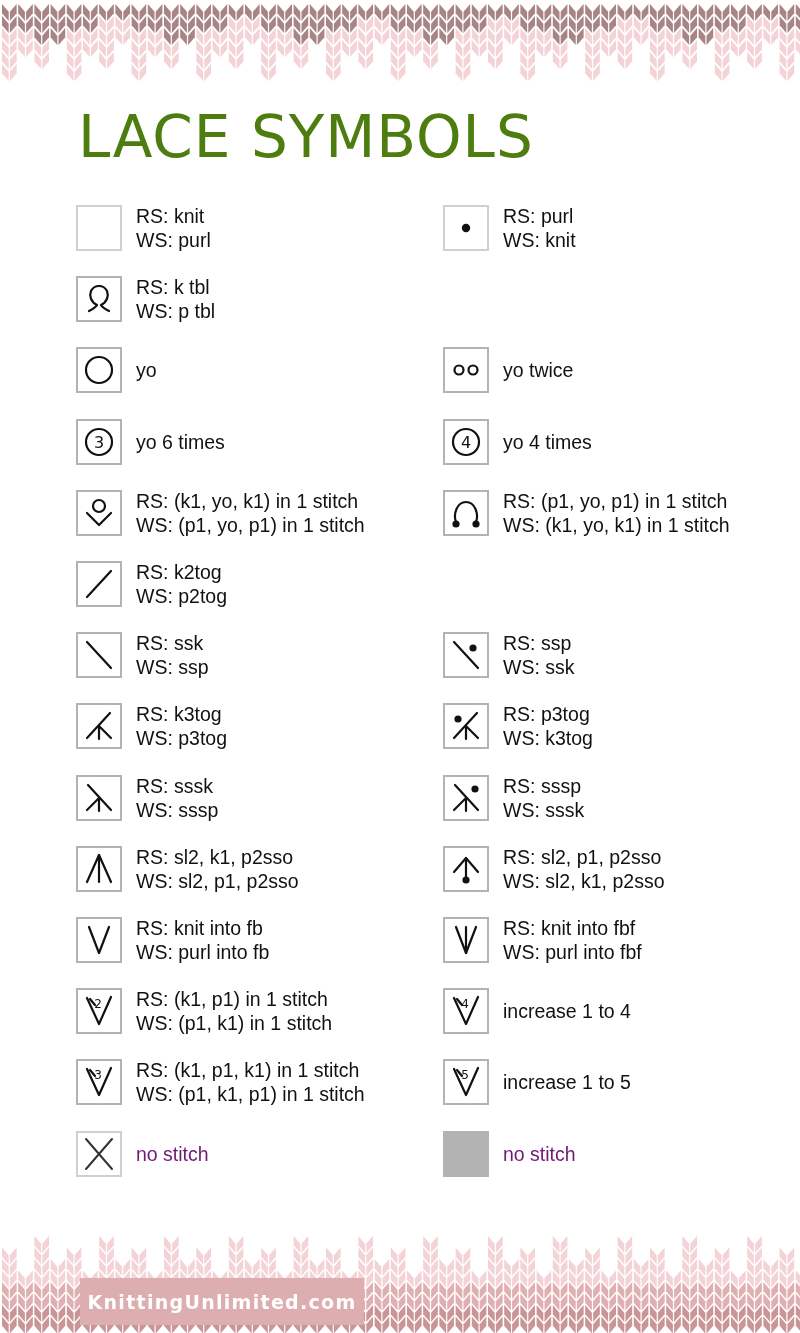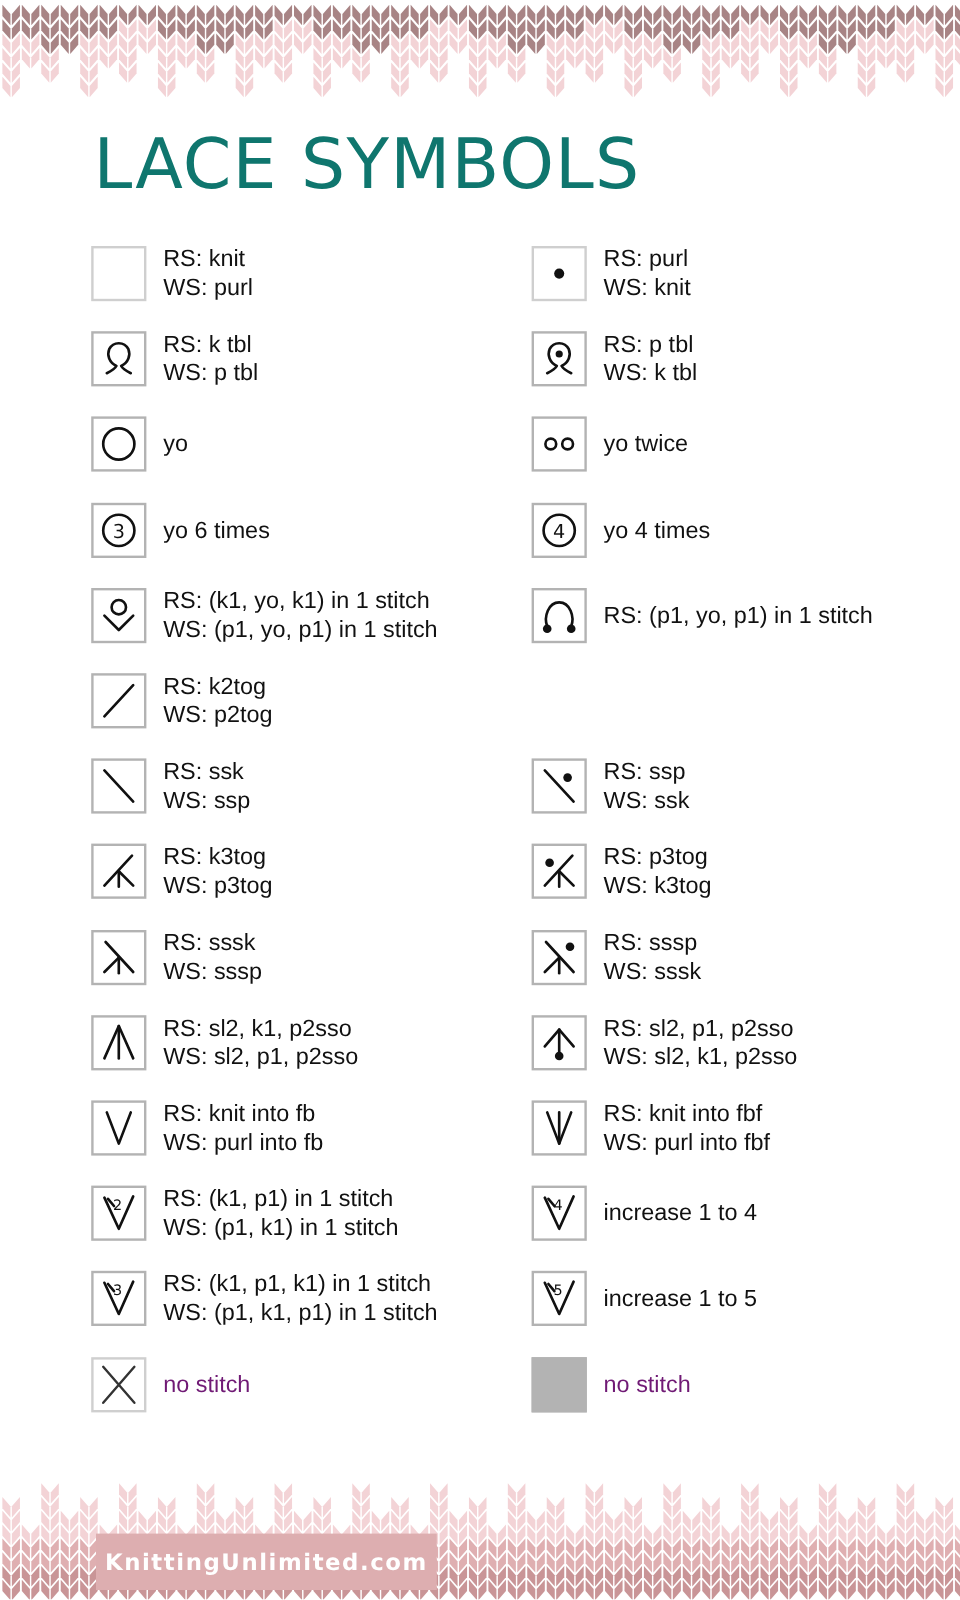--- a/index.html
+++ b/index.html
@@ -6,21 +6,21 @@
   body {
     width: 800px; height: 1333px; background: #ffffff; position: relative; overflow: hidden;
     font-family: "Liberation Sans", "DejaVu Sans", sans-serif; color: #111;
   }
   .band { position: absolute; left: 0; width: 800px; }
   .band-top { top: 0; height: 82px; }
   .band-bottom { top: 1232px; height: 101px; }
   .title {
     position: absolute; left: 78px; top: 108px; margin: 0;
     font-family: "DejaVu Sans", sans-serif; font-weight: 500; font-size: 58px;
-    letter-spacing: 1px; color: #0f766e; line-height: 1;
+    letter-spacing: 1px; color: #4d7c0f; line-height: 1;
   }
   .legend { position: absolute; top: 202px; left: 0; width: 800px; }
   .row { position: absolute; left: 0; width: 680px; height: 52px; }
   .item { position: absolute; top: 0; height: 52px; display: flex; align-items: center; }
   .item.left { left: 76px; }
   .item.right { left: 443px; justify-content: center; }
   .sym {
     width: 46px; height: 46px; box-sizing: border-box; border: 2px solid #b3b3b3;
     background: #fff; flex: 0 0 auto; position: relative;
   }
@@ -534,32 +534,20 @@
         <div class="sym">
           <svg viewBox="0 0 42 42">
             <path d="M11 33 C15 31 18 29 19 27 C13 24 11 18 13 13 C15 9 18 8 21 8 C24 8 27 9 29 13 C31 18 29 24 23 27 C24 29 27 31 31 33" stroke="#111" stroke-width="2.2" fill="none" stroke-linecap="round" stroke-linejoin="round"></path>
           </svg>
         </div>
         <div class="desc">
           <span class="ln">RS: k tbl</span>
           <span class="ln">WS: p tbl</span>
         </div>
       </div>
-      <div class="item right">
-        <div class="sym">
-          <svg viewBox="0 0 42 42">
-            <path d="M11 33 C15 31 18 29 19 27 C13 24 11 18 13 13 C15 9 18 8 21 8 C24 8 27 9 29 13 C31 18 29 24 23 27 C24 29 27 31 31 33" stroke="#111" stroke-width="2.2" fill="none" stroke-linecap="round" stroke-linejoin="round"></path>
-            <circle cx="21" cy="17" r="3" fill="#111"></circle>
-          </svg>
-        </div>
-        <div class="desc">
-          <span class="ln">RS: p tbl</span>
-          <span class="ln">WS: k tbl</span>
-        </div>
-      </div>
     </div>
     <div class="row" style="top: 142px;">
       <div class="item left">
         <div class="sym">
           <svg viewBox="0 0 42 42">
             <circle cx="21" cy="21" r="13" stroke="#111" stroke-width="2.2" fill="none" stroke-linecap="round" stroke-linejoin="round"></circle>
           </svg>
         </div>
         <div class="desc">
           <span class="ln">yo</span>
@@ -617,20 +605,21 @@
       <div class="item right">
         <div class="sym">
           <svg viewBox="0 0 42 42">
             <path d="M11 30 C8 22 12 10 21 10 C30 10 34 22 31 30" stroke="#111" stroke-width="2.2" fill="none" stroke-linecap="round" stroke-linejoin="round"></path>
             <circle cx="11" cy="32" r="3.6" fill="#111"></circle>
             <circle cx="31" cy="32" r="3.6" fill="#111"></circle>
           </svg>
         </div>
         <div class="desc">
           <span class="ln">RS: (p1, yo, p1) in 1 stitch</span>
+          <span class="ln">WS: (k1, yo, k1) in 1 stitch</span>
         </div>
       </div>
     </div>
     <div class="row" style="top: 356px;">
       <div class="item left">
         <div class="sym">
           <svg viewBox="0 0 42 42">
             <path d="M9 34 L33 8" stroke="#111" stroke-width="2.2" fill="none" stroke-linecap="round" stroke-linejoin="round"></path>
           </svg>
         </div>

